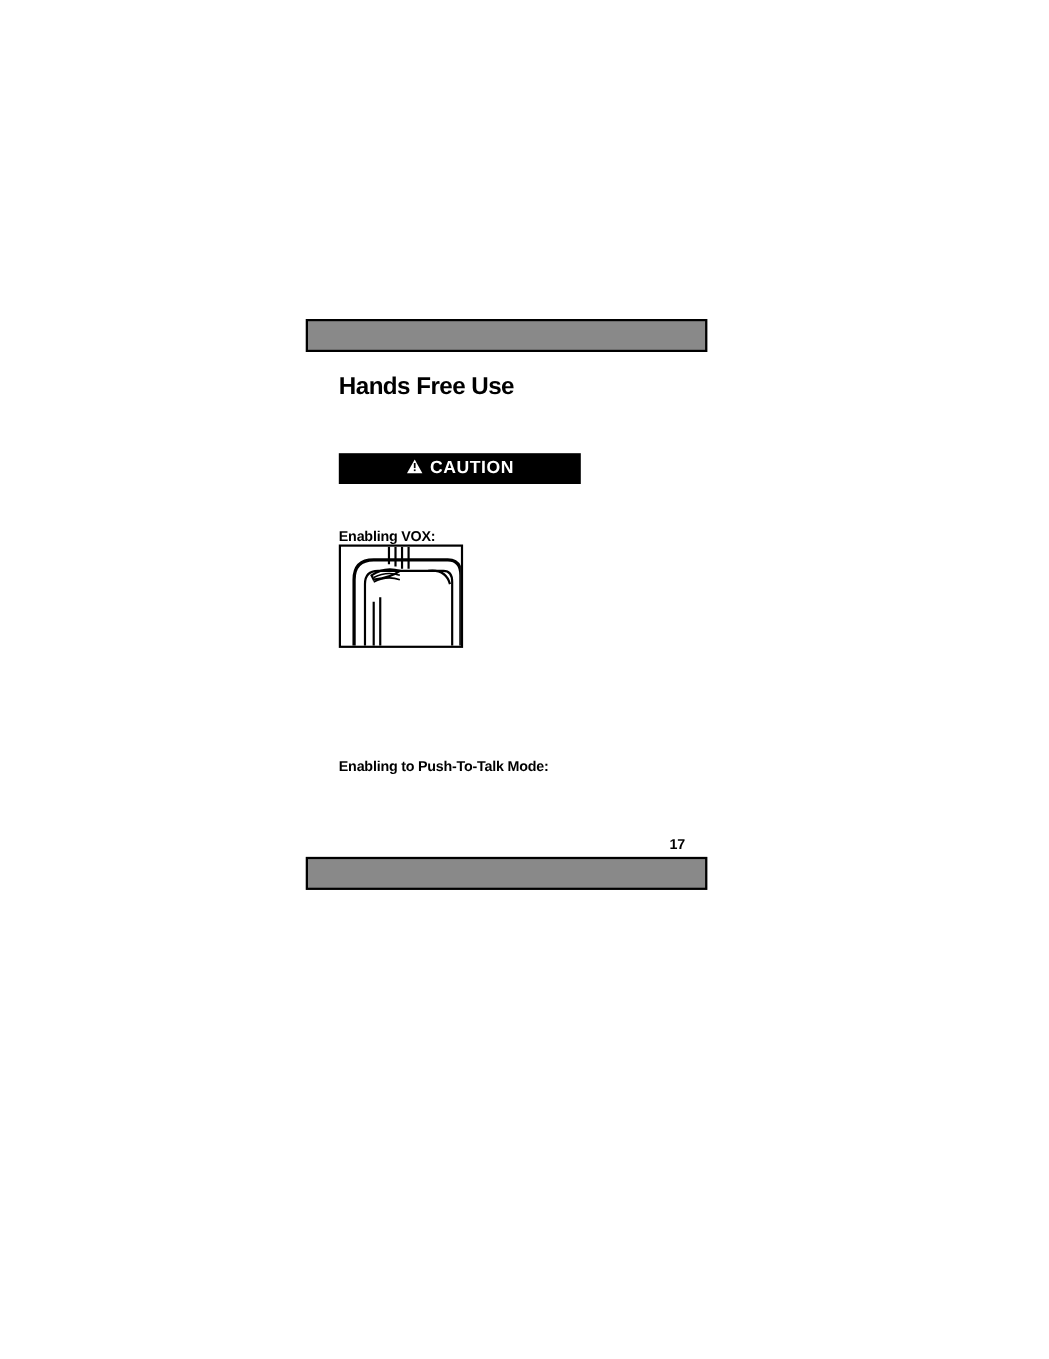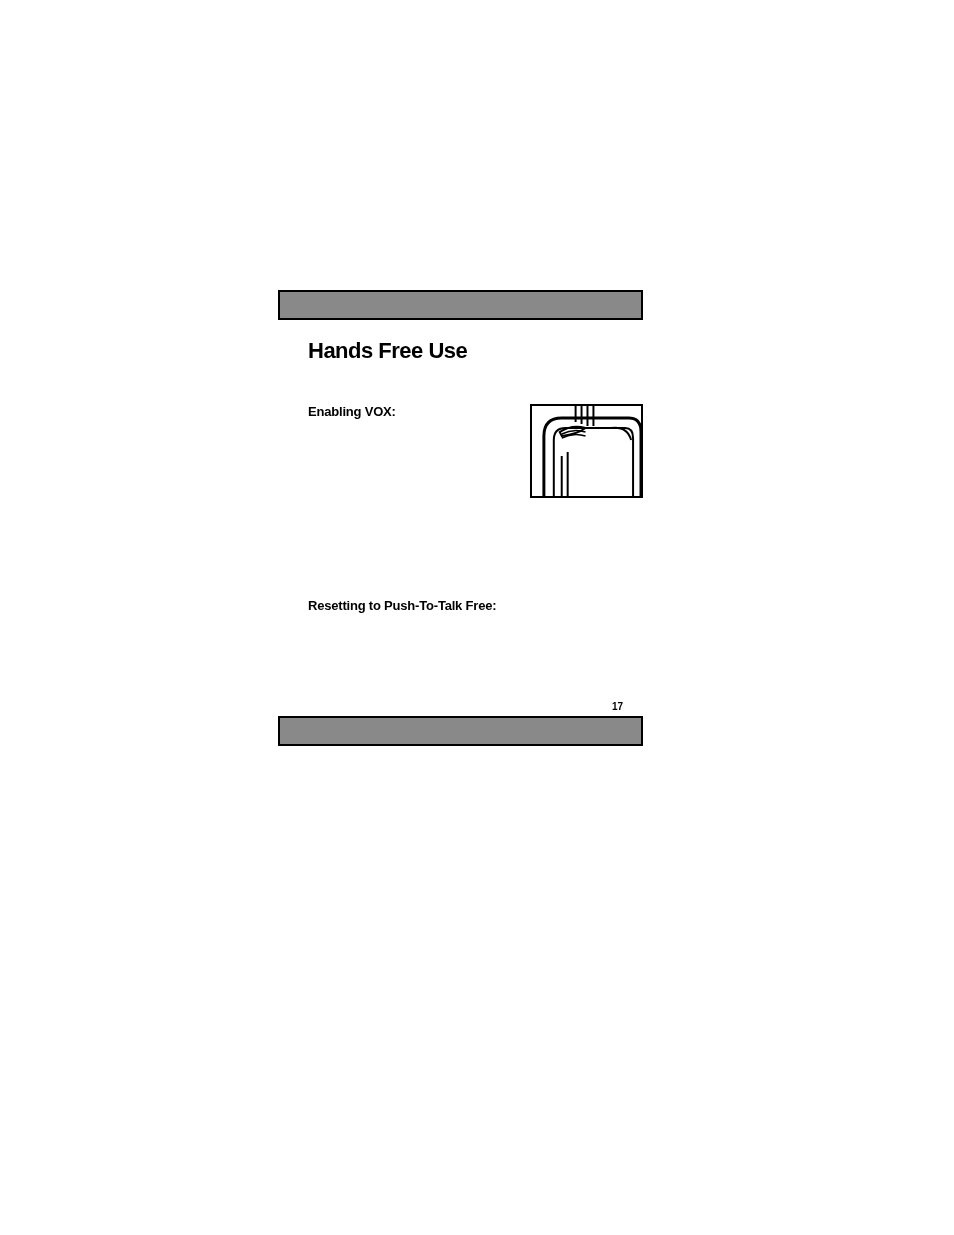--- a/index.html
+++ b/index.html
@@ -53,20 +53,21 @@
     font-family: "Arial Narrow", Arial, sans-serif;
     font-weight: 700;
     font-size: 13px;
     letter-spacing: -0.2px;
   }
   .enable-vox {
     margin: 40px 0 0 30px;
     display: flex;
     justify-content: space-between;
     align-items: flex-start;
+    flex-direction: column;
   }
   .illustration {
     width: 113px;
     height: 94px;
     border: 2px solid #000;
     box-sizing: border-box;
     background: #fff;
     display: flex;
     align-items: stretch;
     justify-content: stretch;
@@ -74,50 +75,60 @@
   .illustration svg {
     width: 100%;
     height: 100%;
   }
   .reset-row {
     margin: 100px 0 0 30px;
   }
   .page-number {
     font-family: "Arial Narrow", Arial, sans-serif;
     font-weight: 700;
-    font-size: 10px;
+    font-size: 13px;
     text-align: right;
-    margin: 88px 0 4px 0;
+    margin: 56px 0 4px 0;
     padding-right: 20px;
   }
 </style>
 </head>
 <body>
 
 <div class="page-frame">
 
   <div class="gray-bar"></div>
 
   <div class="section-title">Hands Free Use</div>
 
+  <div class="caution-box">
+    <span>
+      <svg viewBox="0 0 20 18">
+        <polygon points="10,1 19,17 1,17" fill="#fff"></polygon>
+        <rect x="9" y="5" width="2" height="6" fill="#000"></rect>
+        <rect x="9" y="12.5" width="2" height="2" fill="#000"></rect>
+      </svg>
+    </span>
+    <span>CAUTION</span>
+  </div>
 
   <div class="enable-vox">
     <span class="sub-heading">Enabling VOX:</span>
     <div class="illustration">
       <svg viewBox="0 0 110 90" preserveAspectRatio="none">
         <path d="M12 90 L12 30 Q12 12 30 12 L98 12 Q110 12 110 26 L110 90" fill="none" stroke="#000" stroke-width="3"></path>
         <path d="M22 90 L22 34 Q22 22 34 22 L94 22 Q102 22 102 32 L102 90" fill="none" stroke="#000" stroke-width="2"></path>
         <path d="M30 90 L30 50 M36 90 L36 46" fill="none" stroke="#000" stroke-width="2"></path>
         <path d="M44 0 L44 16 M50 0 L50 18 M56 0 L56 20 M62 0 L62 20" fill="none" stroke="#000" stroke-width="2"></path>
         <path d="M28 26 Q40 18 54 22 Q46 28 30 30 Z" fill="none" stroke="#000" stroke-width="2"></path>
         <path d="M30 28 Q42 22 54 26 M30 32 Q42 26 54 30" fill="none" stroke="#000" stroke-width="1.5"></path>
         <path d="M80 22 Q96 20 100 34" fill="none" stroke="#000" stroke-width="2"></path>
       </svg>
     </div>
   </div>
 
-  <div class="reset-row sub-heading">Resetting to Push-To-Talk Free:</div>
+  <div class="reset-row sub-heading">Enabling to Push-To-Talk Mode:</div>
 
   <div class="page-number">17</div>
 
   <div class="gray-bar"></div>
 
 </div>
 
 </body></html>

